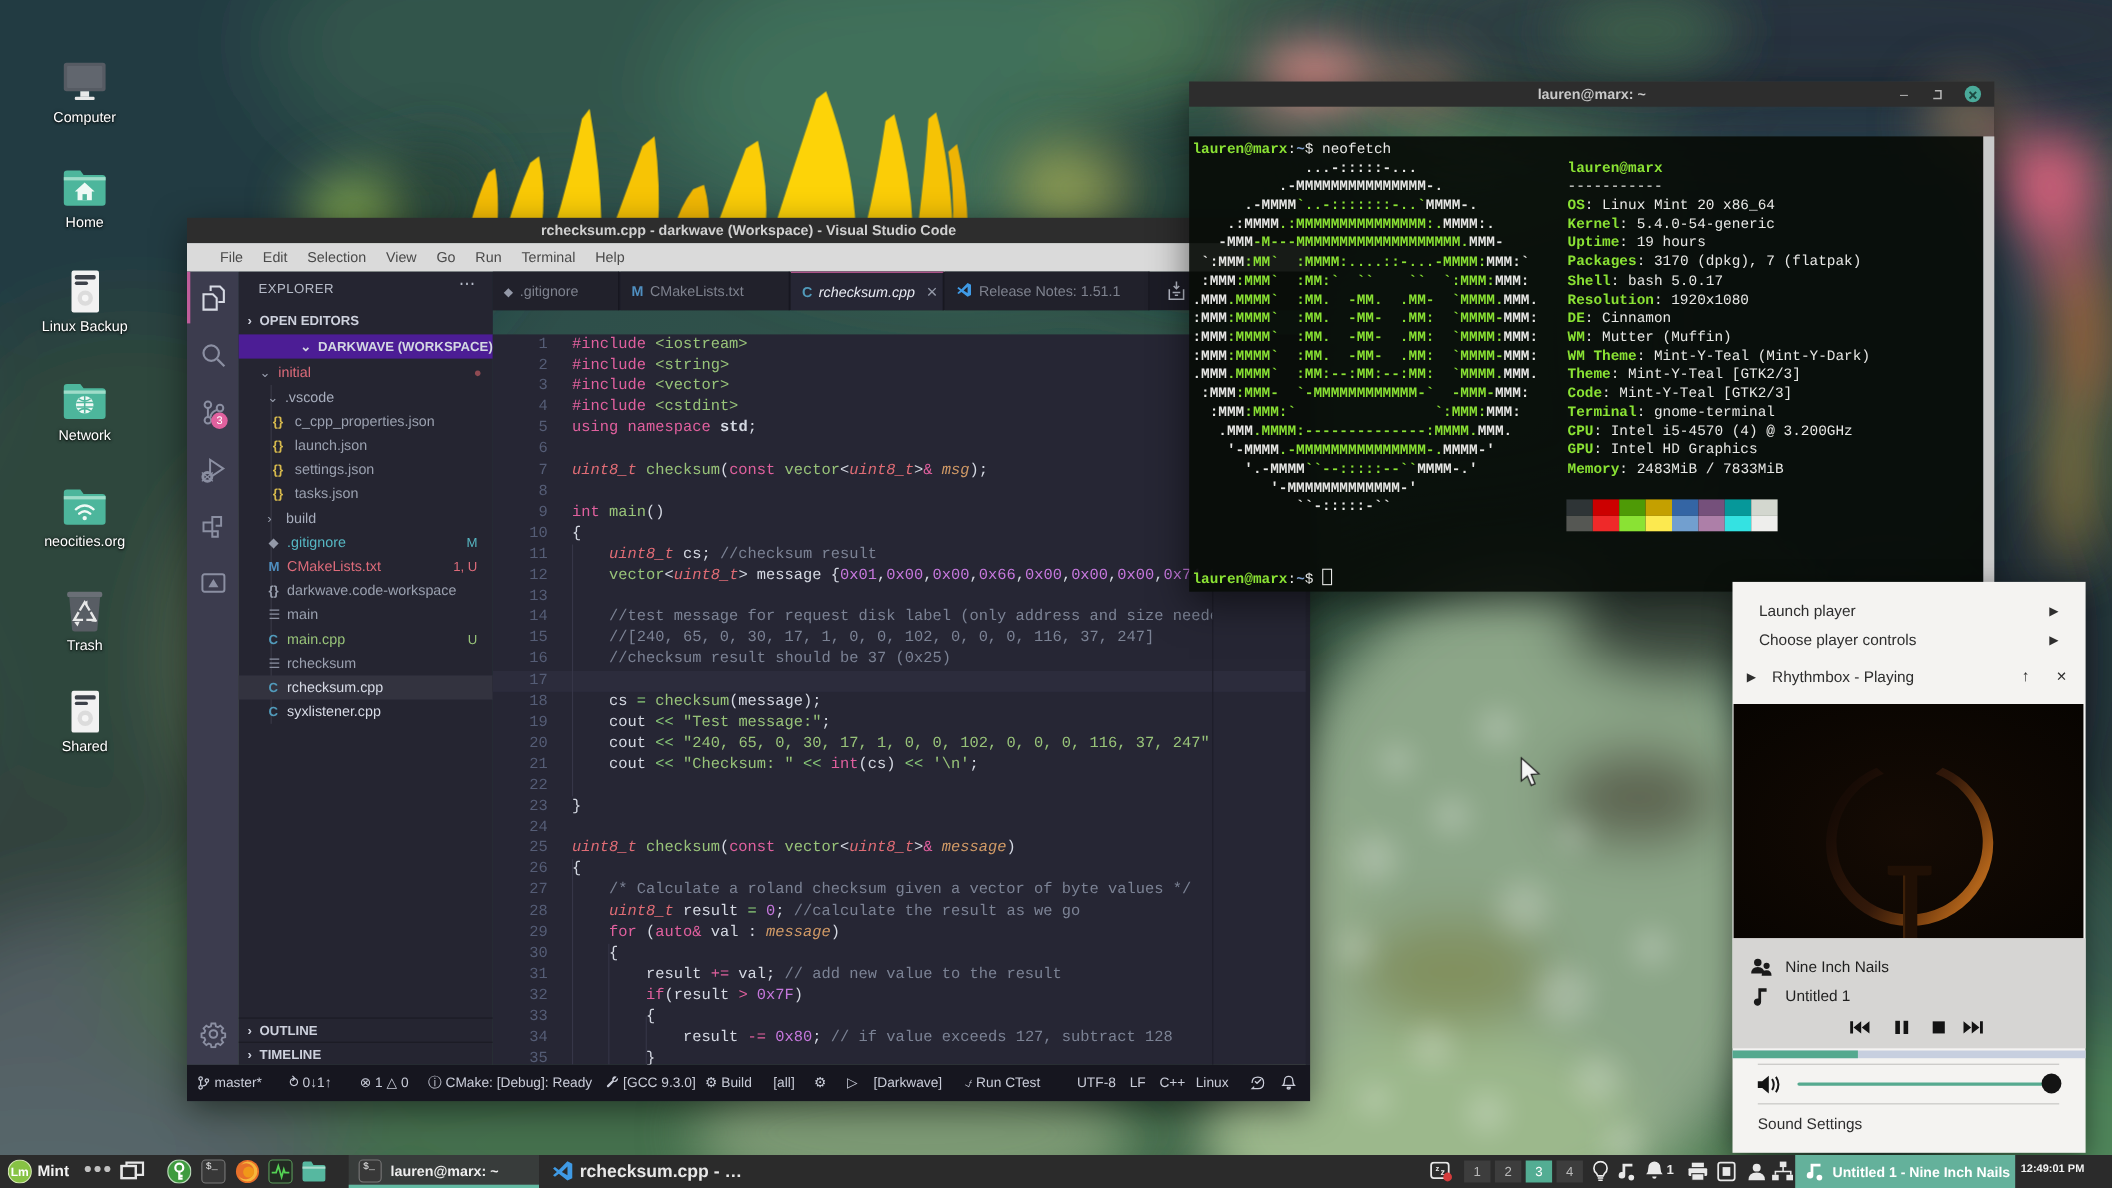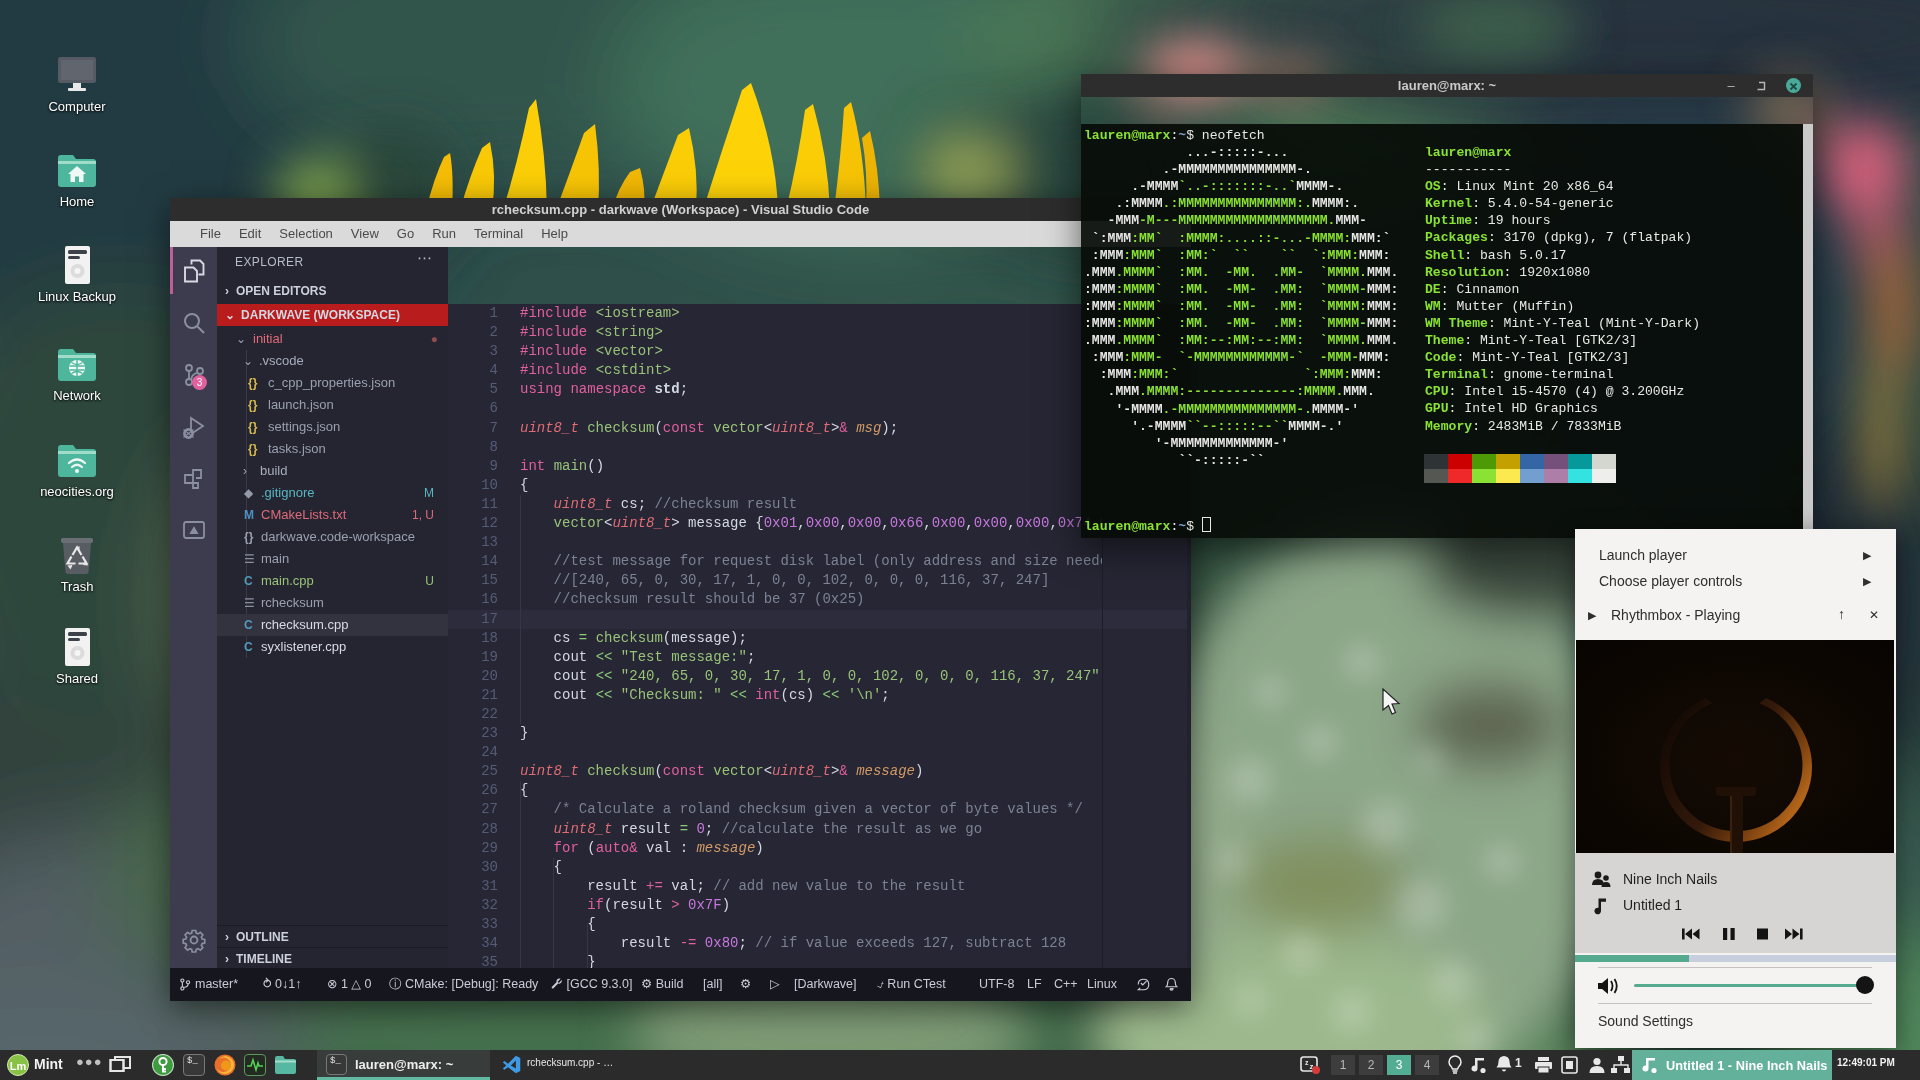--- a/index.html
+++ b/index.html
@@ -294,21 +294,21 @@
         </svg>
     <svg class="abs" style="left:11px;top:680px;" width="26" height="26" viewBox="0 0 24 24" fill="none" stroke="#8b8fa2" stroke-width="1.7">
           <circle cx="12" cy="12" r="3.2"></circle>
           <path d="M12 2.5 l1.8 0 .5 2.6 1.9.8 2.2-1.5 2.5 2.5-1.5 2.2.8 1.9 2.6.5 0 3.6-2.6.5-.8 1.9 1.5 2.2-2.5 2.5-2.2-1.5-1.9.8-.5 2.6-3.6 0-.5-2.6-1.9-.8-2.2 1.5-2.5-2.5 1.5-2.2-.8-1.9-2.6-.5 0-3.6 2.6-.5.8-1.9-1.5-2.2 2.5-2.5 2.2 1.5 1.9-.8 .5-2.6 Z" transform="scale(0.92) translate(1,1)"></path>
         </svg>
   </div>
   <div id="vsc-side">
     <div class="abs" style="left:18px;top:8px;width:200px;color:#b7bcc9;font-size:12px;letter-spacing:.4px;">EXPLORER</div>
     <div class="abs" style="left:200px;top:2px;color:#b7bcc9;font-size:15px;letter-spacing:1px;">⋯</div>
     <div class="abs" style="left:0;top:33px;width:231px;height:22px;color:#cdd1dd;font-weight:bold;font-size:12px;line-height:22px;"><span style="margin-left:8px;">›</span><span style="margin-left:7px;">OPEN EDITORS</span></div>
-    <div class="abs" style="left:0;top:57px;width:231px;height:22px;background:#b91c1c;color:#d3d7e2;font-weight:bold;font-size:12px;line-height:22px;"><span style="margin-left:8px;">⌄</span><span style="margin-left:6px;">DARKWAVE (WORKSPACE)</span></div>
+    <div class="abs" style="left:0;top:57px;width:231px;height:22px;background:#4c1d95;color:#d3d7e2;font-weight:bold;font-size:12px;line-height:22px;text-align:right;"><span style="margin-left:8px;">⌄</span><span style="margin-left:6px;">DARKWAVE (WORKSPACE)</span></div>
     <div id="tree">
       <div class="abs" style="left:29px;top:103px;width:1px;height:308px;background:#3a3a48;"></div>
       <div class="trow" style="top:81px;color:#dd6b7a;">
             <span class="tic chev" style="left:19px;">⌄</span>
             <span class="tx" style="left:36px;">initial</span>
             <span class="bdg" style="right:10px;color:#8f4a52;">●</span>
           </div>
       <div class="trow" style="top:103px;color:#a7adbc;">
             <span class="tic chev" style="left:26px;">⌄</span>
             <span class="tx" style="left:42px;">.vscode</span>
@@ -364,20 +364,32 @@
             <span class="tic cppi" style="left:27px;">C</span>
             <span class="tx" style="left:44px;">rchecksum.cpp</span>
           </div>
       <div class="trow" style="top:389px;color:#d7dbe6;">
             <span class="tic cppi" style="left:27px;">C</span>
             <span class="tx" style="left:44px;">syxlistener.cpp</span>
           </div>
     </div>
     <div class="abs" style="left:0;top:678px;width:231px;height:22px;border-top:1px solid #1b1b24;color:#cdd1dd;font-weight:bold;font-size:12px;line-height:22px;"><span style="margin-left:8px;">›</span><span style="margin-left:7px;">OUTLINE</span></div>
     <div class="abs" style="left:0;top:700px;width:231px;height:22px;border-top:1px solid #1b1b24;color:#cdd1dd;font-weight:bold;font-size:12px;line-height:22px;"><span style="margin-left:8px;">›</span><span style="margin-left:7px;">TIMELINE</span></div>
+  </div>
+  <div id="vsc-tabs">
+    <div class="tab" style="left:0;width:115px;"><span class="ticon" style="color:#9499a8;font-size:11px;">◆</span>.gitignore</div>
+    <div class="tab" style="left:116px;width:154px;"><span class="ticon" style="color:#4f8fc0;font-weight:bold;">M</span>CMakeLists.txt</div>
+    <div class="tab" style="left:271px;width:139px;background:#262634;color:#e8eaf2;font-style:italic;border-top:1px solid #cd5c9c;"><span class="ticon cppi">C</span>rchecksum.cpp<span style="margin-left:10px;color:#9499a8;font-style:normal;">✕</span></div>
+    <div class="tab" style="left:411px;width:186px;"><svg class="ticon" style="margin:9px 6px -2px 10px;" width="15" height="15" viewBox="0 0 24 24">
+            <path d="M17 2 L8 11 L4 8 L2 9.5 L6 13 L2 16.5 L4 18 L8 15 L17 22 L22 19.5 V4.5 Z M17 7.5 V16.5 L11.2 13 Z" fill="#3f9ae5"></path>
+          </svg>Release Notes: 1.51.1</div>
+    <svg class="abs" style="left:612px;top:8px;" width="20" height="20" viewBox="0 0 20 20" fill="none" stroke="#b9bdc9" stroke-width="1.4">
+          <path d="M3 8 v9 h13 v-9 M6 11 h7 M8 13.5 h3"></path>
+          <path d="M9.5 1 v6 M7 5 l2.5 2.5 L12 5"></path>
+        </svg>
   </div>
   <div id="vsc-editor">
     <div class="abs" style="left:0;top:305.6px;width:743px;height:19.1px;background:#2c2c3c;"></div>
     <pre class="code abs" id="gutter" style="left:0;top:0;width:50px;text-align:right;color:#555d76;">1
 2
 3
 4
 5
 6
 7
@@ -669,21 +681,21 @@
 
   <div class="abs" style="left:317px;top:0;width:173px;height:30px;background:#383c3b;"></div>
   <div class="abs" style="left:317px;top:27px;width:173px;height:3px;background:#63b9a2;"></div>
   <div class="abs" style="left:326px;top:4px;width:21px;height:21px;background:#383838;border:1px solid #787878;border-radius:4px;">
         <span style="position:absolute;left:3px;top:1px;font-size:9px;color:#e8e8e8;font-family:'Liberation Mono',monospace;">$_</span>
       </div>
   <div class="abs" style="left:355px;top:7px;font-size:13px;font-weight:bold;color:#eeeeee;">lauren@marx: ~</div>
   <svg class="abs" style="left:501px;top:4px;" width="21" height="21" viewBox="0 0 24 24">
         <path d="M17 2 L8 11 L4 8 L2 9.5 L6 13 L2 16.5 L4 18 L8 15 L17 22 L22 19.5 V4.5 Z M17 7.5 V16.5 L11.2 13 Z" fill="#3f9ae5"></path>
       </svg>
-  <div class="abs" style="left:527px;top:7px;font-size:10px;font-weight:normal;color:#e8e8e8;">rchecksum.cpp - …</div>
+  <div class="abs" style="left:527px;top:7px;font-size:16px;font-weight:bold;color:#e8e8e8;">rchecksum.cpp - …</div>
 
   <svg class="abs" style="left:1300px;top:6px;" width="21" height="19" viewBox="0 0 21 19">
         <rect x="1" y="1" width="16" height="14" rx="2.5" fill="none" stroke="#e8e8e8" stroke-width="1.6"></rect>
         <text x="5" y="9" font-size="7" fill="#e8e8e8" font-weight="bold">z</text>
         <text x="9.5" y="12.5" font-size="8" fill="#e8e8e8" font-weight="bold">z</text>
         <circle cx="16" cy="14" r="4" fill="#d43c3c"></circle>
       </svg>
   <div class="abs" style="left:1331px;top:5px;width:24px;height:20px;background:#3d3d3d;color:#b8b8b8;font-size:12px;text-align:center;line-height:20px;">1</div>
   <div class="abs" style="left:1359px;top:5px;width:24px;height:20px;background:#3d3d3d;color:#b8b8b8;font-size:12px;text-align:center;line-height:20px;">2</div>
   <div class="abs" style="left:1387px;top:5px;width:24px;height:20px;background:#53ad93;color:#ffffff;font-size:12px;text-align:center;line-height:20px;">3</div>

